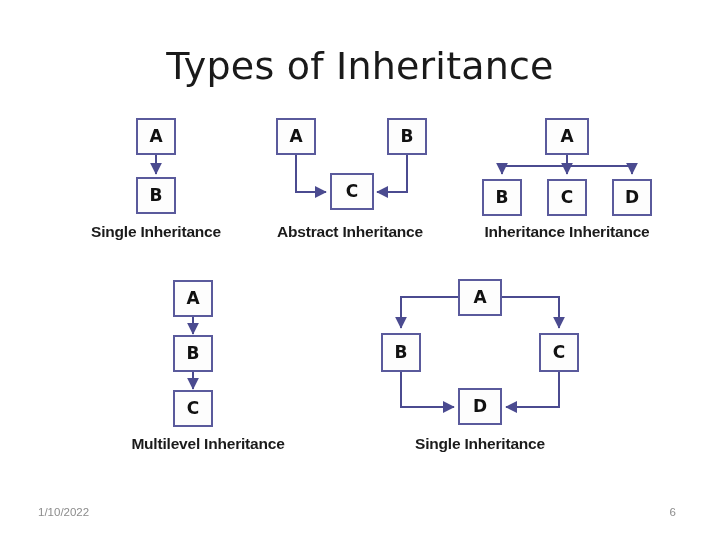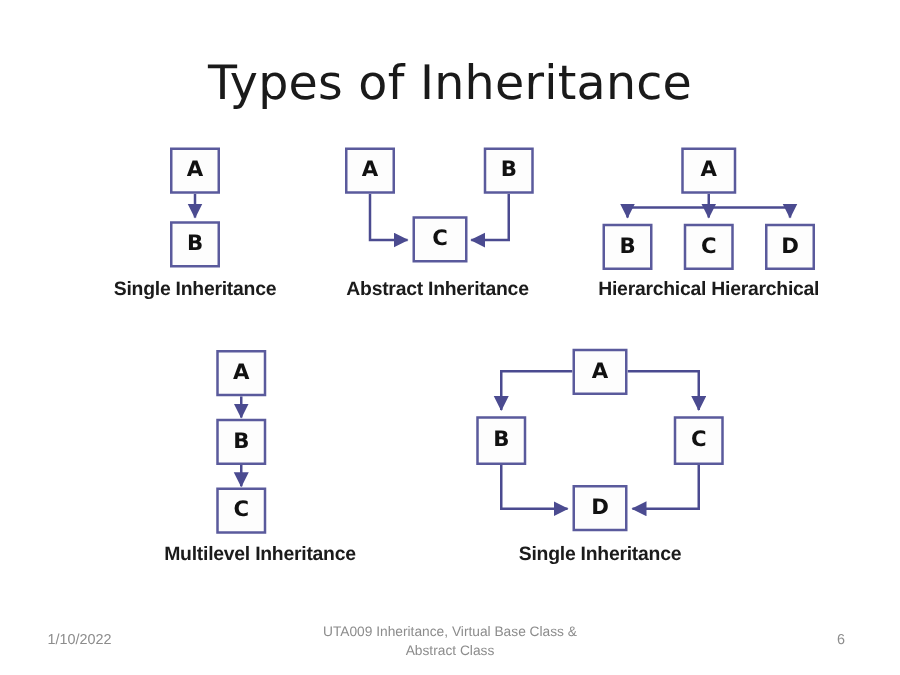--- a/index.html
+++ b/index.html
@@ -199,21 +199,21 @@
       <div class="node-box" style="left:16px; top:71px; width:40px; height:37px;">
         <span>B</span>
       </div>
       <div class="node-box" style="left:81px; top:71px; width:40px; height:37px;">
         <span>C</span>
       </div>
       <div class="node-box" style="left:146px; top:71px; width:40px; height:37px;">
         <span>D</span>
       </div>
 
-      <div class="fig-caption" style="left:-4px; top:115px; width:210px;">Hierarchical Hierarchical</div>
+      <div class="fig-caption" style="left:-4px; top:115px; width:210px;">Inheritance Inheritance</div>
     </div>
 
     <div class="figure" style="left:133px; top:172px; width:150px; height:185px;">
       <svg class="fig-svg" width="150" height="185" viewBox="0 0 150 185">
         <defs>
           <marker id="ah-mlvl" markerWidth="7" markerHeight="7" refX="5.6" refY="3" orient="auto">
             <path d="M0,0 L6,3 L0,6 z" fill="#4b4b90"></path>
           </marker>
         </defs>
         <line x1="60" y1="45" x2="60" y2="62" stroke="#4b4b90" stroke-width="2" marker-end="url(#ah-mlvl)"></line>
@@ -263,20 +263,16 @@
         <span>D</span>
       </div>
 
       <div class="fig-caption" style="left:13px; top:163px; width:190px;">Single Inheritance</div>
     </div>
 
   </div>
 
   <div class="footer">
     <div class="footer-date">1/10/2022</div>
-    <div class="footer-center">
-      <div>UTA009 Inheritance, Virtual Base Class &amp;</div>
-      <div>Abstract Class</div>
-    </div>
     <div class="footer-page">6</div>
   </div>
 
 </div>
 
 </body></html>

